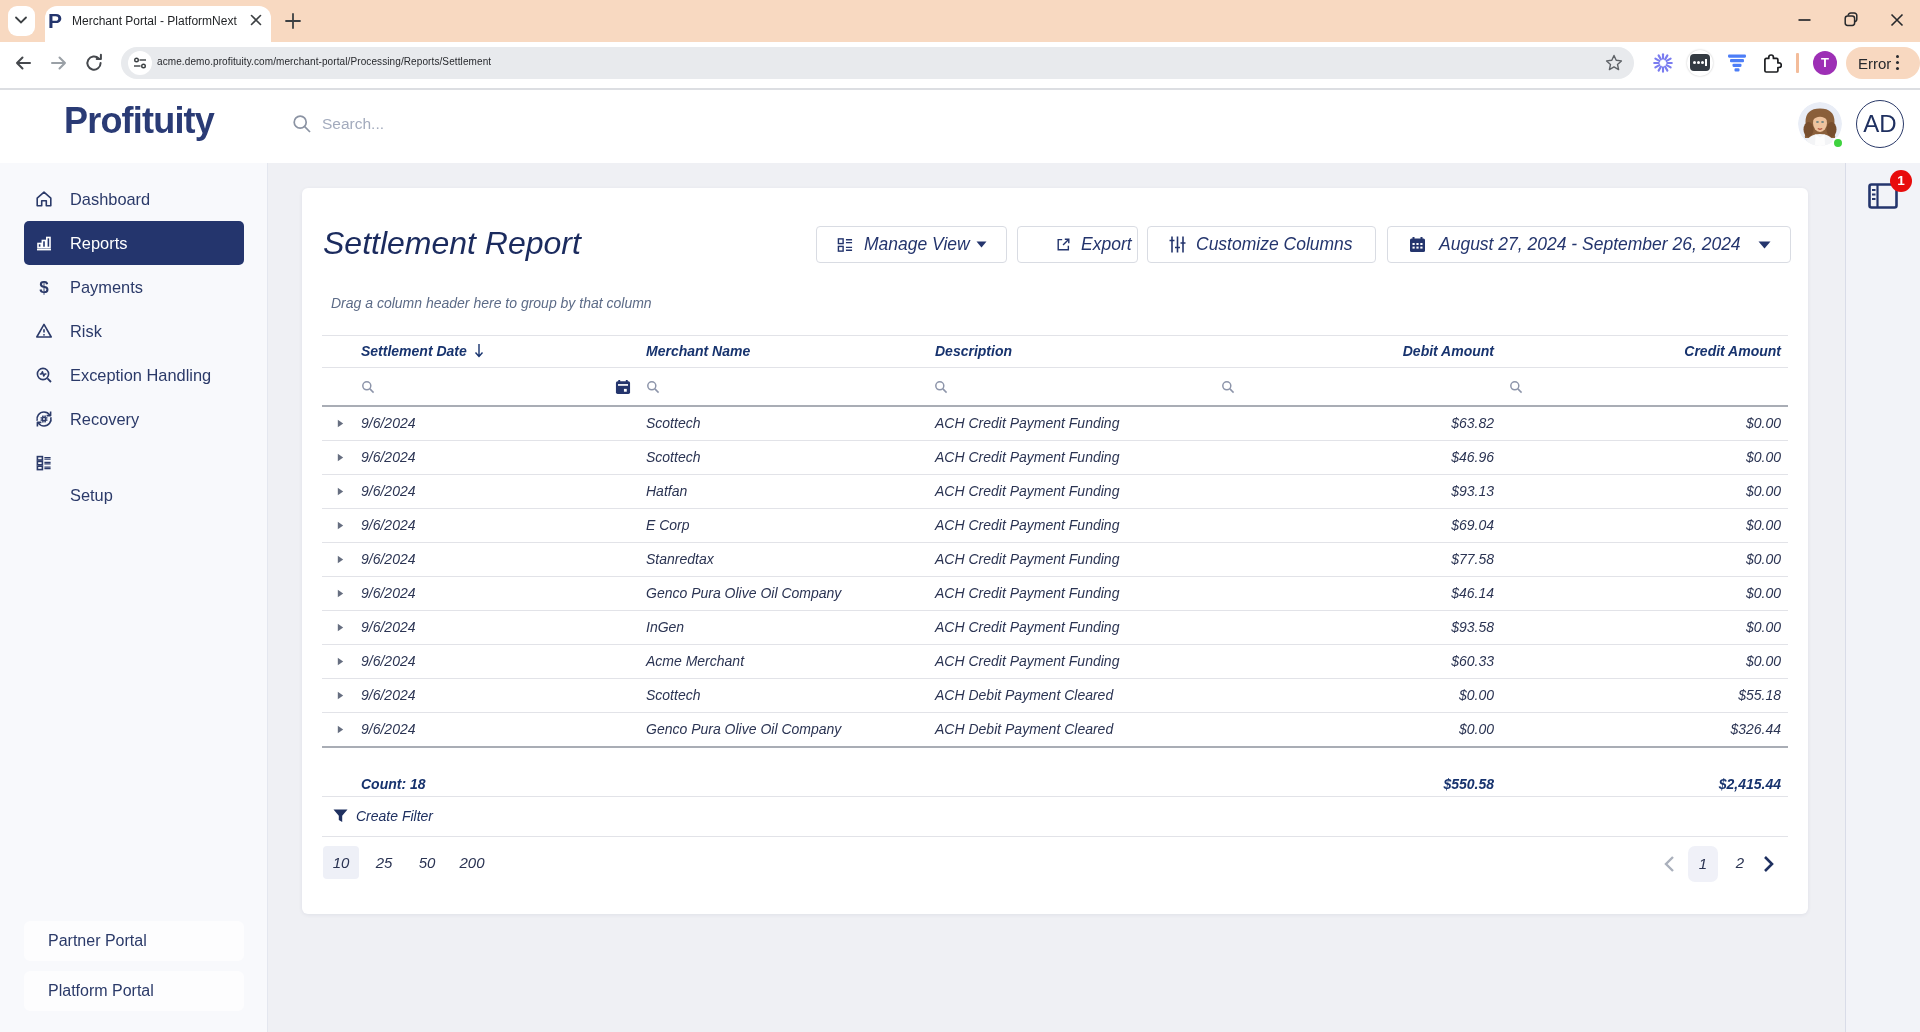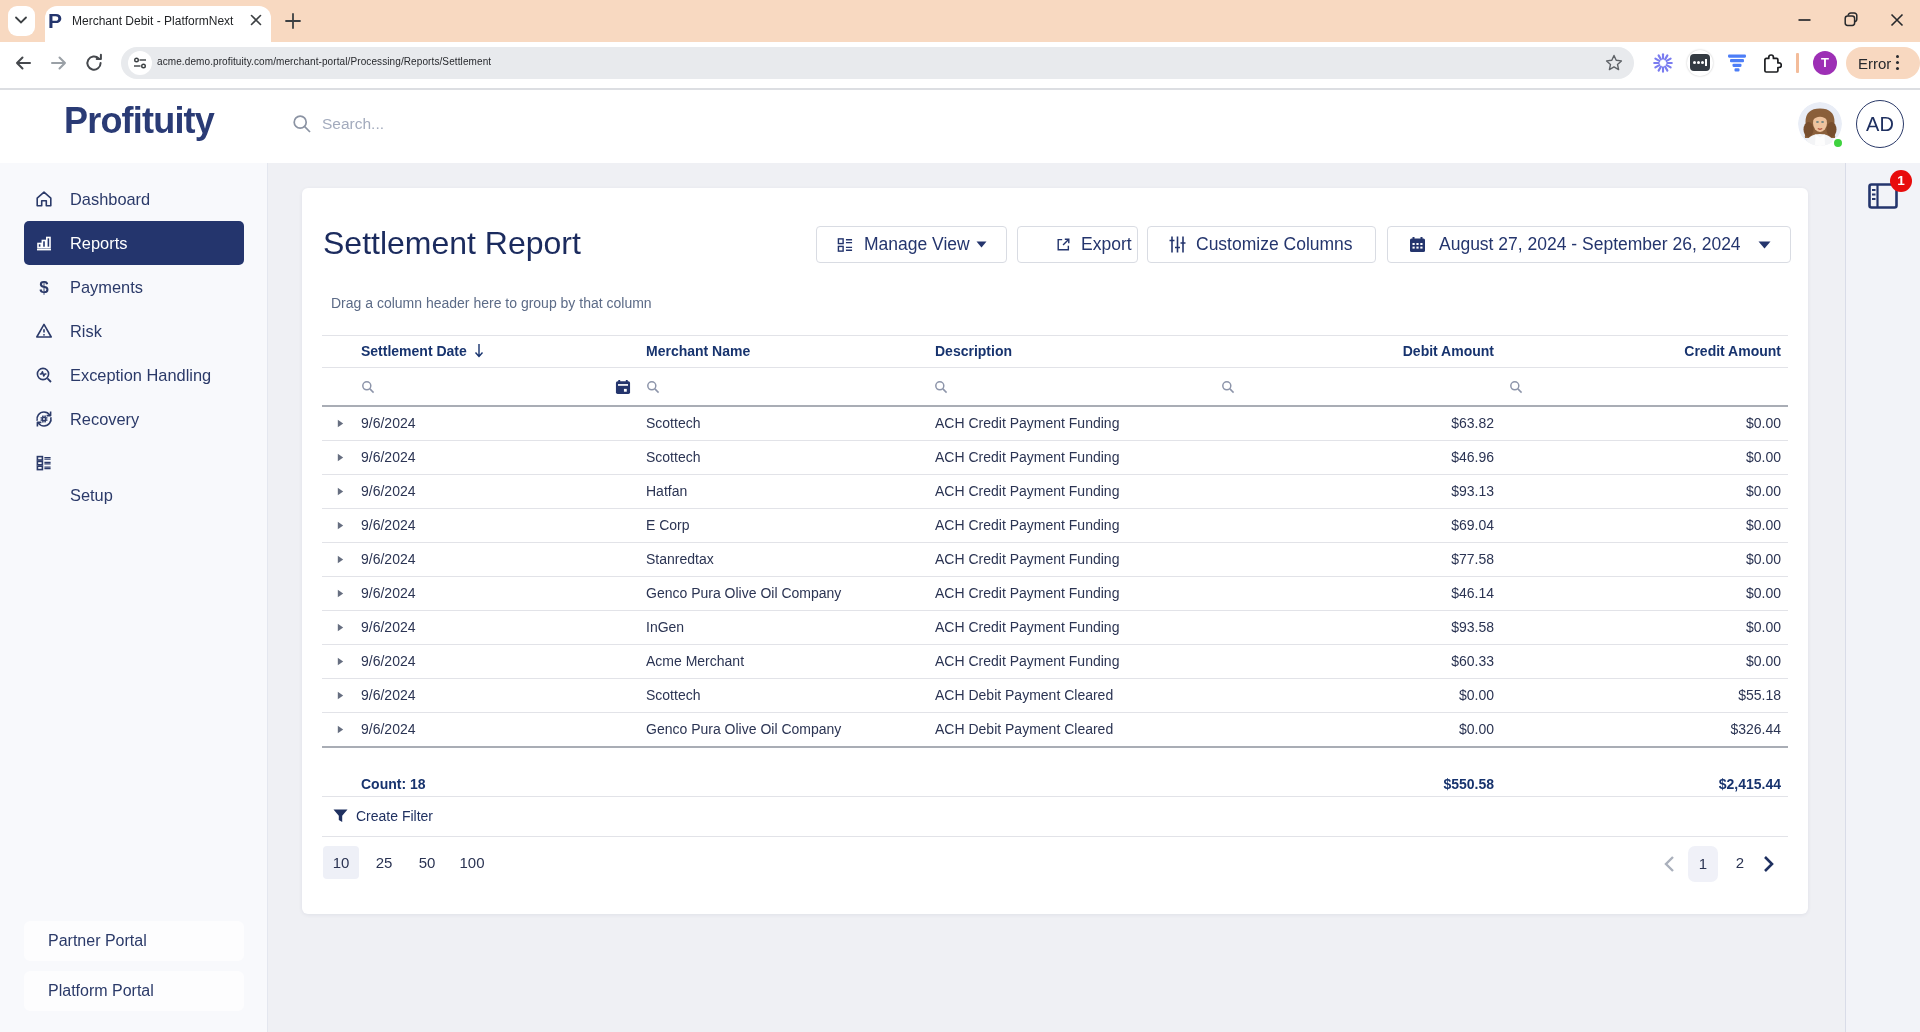--- a/index.html
+++ b/index.html
@@ -18,31 +18,31 @@
 #urlbar { position:absolute; left:121px; top:47px; width:1513px; height:32px; background:#e8eaed; border-radius:16px; }
 #siteinfo { position:absolute; left:128px; top:51px; width:24px; height:24px; background:#fff; border-radius:50%; }
 #urltext { position:absolute; left:157px; top:56px; font-size:10px; color:#27292d; letter-spacing:0.1px; }
 .winctl { position:absolute; top:0; height:40px; }
 
 #appheader { position:absolute; left:0; top:90px; width:1920px; height:73px; background:#fff; }
 #logo { position:absolute; left:64px; top:100px; font-size:36px; font-weight:bold; color:#2a3b75; letter-spacing:-0.8px; }
 #searchtxt { position:absolute; left:322px; top:115px; font-size:15.5px; color:#a3abbd; }
 #avatar { position:absolute; left:1798px; top:102px; width:44px; height:44px; border-radius:50%; overflow:hidden; }
 #greendot { position:absolute; left:1832px; top:137px; width:12px; height:12px; background:#3fd23f; border:2px solid #fff; border-radius:50%; }
-#adcircle { position:absolute; left:1856px; top:100px; width:48px; height:48px; border-radius:50%; border:1.5px solid #2b3a69; background:#fff; color:#1f3060; font-size:20px; text-align:center; line-height:46px; }
+#adcircle { position:absolute; left:1856px; top:100px; width:48px; height:48px; border-radius:50%; border:1.5px solid #2b3a69; background:#fff; color:#1f3060; font-size:24px; text-align:center; line-height:46px; }
 
 #sidebar { position:absolute; left:0; top:163px; width:268px; height:869px; background:#f8f9fc; border-right:1px solid #e4e7ef; }
 #content { position:absolute; left:268px; top:163px; width:1577px; height:869px; background:#eff0f4; }
 #rail { position:absolute; left:1845px; top:163px; width:75px; height:869px; background:#f2f3f8; border-left:1px solid #d9dce8; }
 .navsel { position:absolute; left:24px; width:220px; height:44px; background:#24356d; border-radius:5px; }
 .navic { position:absolute; left:34px; width:20px; height:20px; }
 .navtx { position:absolute; left:70px; transform:translateY(-50%); font-size:16.4px; }
 .portal { position:absolute; left:24px; width:220px; height:40px; border-radius:6px; background:#fdfdfe; color:#2b3a69; font-size:16px; line-height:40px; padding-left:24px; }
 
-#card { position:absolute; left:302px; top:188px; width:1506px; height:726px; background:#fff; border-radius:6px; box-shadow:0 1px 4px rgba(20,30,70,0.07); }
+#card { position:absolute; left:302px; top:188px; width:1506px; height:726px; background:#fff; border-radius:6px; box-shadow:0 1px 4px rgba(20,30,70,0.07);font-style:italic; }
 #title { position:absolute; left:21px; top:37px; font-size:32px; color:#1b2b5e; }
 .btn { position:absolute; top:38px; height:37px; border:1px solid #d9dce3; border-radius:4px; background:#fff; color:#24356d; font-size:17.5px; display:flex; align-items:center; }
 #draghint { position:absolute; left:29px; top:107px; font-size:14px; color:#5c6b87; }
 .hline { position:absolute; left:20px; width:1466px; height:1px; background:#e2e3e8; }
 .hline2 { position:absolute; left:20px; width:1466px; height:2px; background:#a9adb5; }
 .hcell { position:absolute; top:147px; height:32px; line-height:32px; font-weight:bold; font-size:14px; color:#17336e; }
 .trow { position:absolute; left:0; width:1506px; height:34px; }
 .trow .c { position:absolute; top:0; height:34px; line-height:34px; font-size:14px; color:#2b3453; white-space:nowrap; }
 .expander { position:absolute; left:35px; top:13px; }
 .date { left:59px; }
@@ -65,21 +65,21 @@
 <div id="stage">
 
 
 <div id="tabstrip"></div>
 <div id="tabsearch"></div>
 <svg class="abs" style="left:14px;top:14px;" width="14" height="12" viewBox="0 0 14 12">
       <path d="M2 3.5 L7 8.5 L12 3.5" stroke="#3c4043" stroke-width="1.8" fill="none" stroke-linecap="round"></path>
     </svg>
 <div id="tab"></div>
 <div id="favP">P</div>
-<div id="tabtitle">Merchant Debit - PlatformNext</div>
+<div id="tabtitle">Merchant Portal - PlatformNext</div>
 <svg id="tabclose" viewBox="0 0 18 18">
       <path d="M4.5 4.5 L13.5 13.5 M13.5 4.5 L4.5 13.5" stroke="#3c4043" stroke-width="1.6" stroke-linecap="round"></path>
     </svg>
 <svg id="newtab" viewBox="0 0 20 20">
       <path d="M10 3 V17 M3 10 H17" stroke="#3c4043" stroke-width="1.8" stroke-linecap="round"></path>
     </svg>
 
 <svg class="winctl" style="left:1797px;" width="16" height="40" viewBox="0 0 16 40">
       <path d="M1.5 20 H13.5" stroke="#27292c" stroke-width="1.7"></path>
     </svg>
@@ -466,21 +466,21 @@
   <div id="createfilter">
     <svg width="15" height="14" viewBox="0 0 15 14">
           <path d="M0.5 0.5 H14.5 L9.2 6.8 V13 L5.8 11 V6.8 Z" fill="#1f3060"></path>
         </svg>
     <span>Create Filter</span>
   </div>
 
   <div class="pagenum chip" style="left:21px;width:36px;">10</div>
   <div class="pagenum" style="left:68px;width:28px;">25</div>
   <div class="pagenum" style="left:111px;width:28px;">50</div>
-  <div class="pagenum" style="left:152px;width:36px;">100</div>
+  <div class="pagenum" style="left:152px;width:36px;">200</div>
   <svg class="abs" style="left:1361px;top:667px;" width="12" height="18" viewBox="0 0 12 18">
         <path d="M10 2 L3 9 L10 16" stroke="#aab0bc" stroke-width="2.4" fill="none"></path>
       </svg>
   <div class="pagenum chip" style="left:1386px;width:30px;top:658px;height:36px;line-height:36px;border-radius:7px;background:#f0f1f8;">1</div>
   <div class="pagenum" style="left:1426px;width:24px;">2</div>
   <svg class="abs" style="left:1461px;top:667px;" width="12" height="18" viewBox="0 0 12 18">
         <path d="M2 2 L9 9 L2 16" stroke="#1f3060" stroke-width="2.6" fill="none"></path>
       </svg>
 </div>
 

